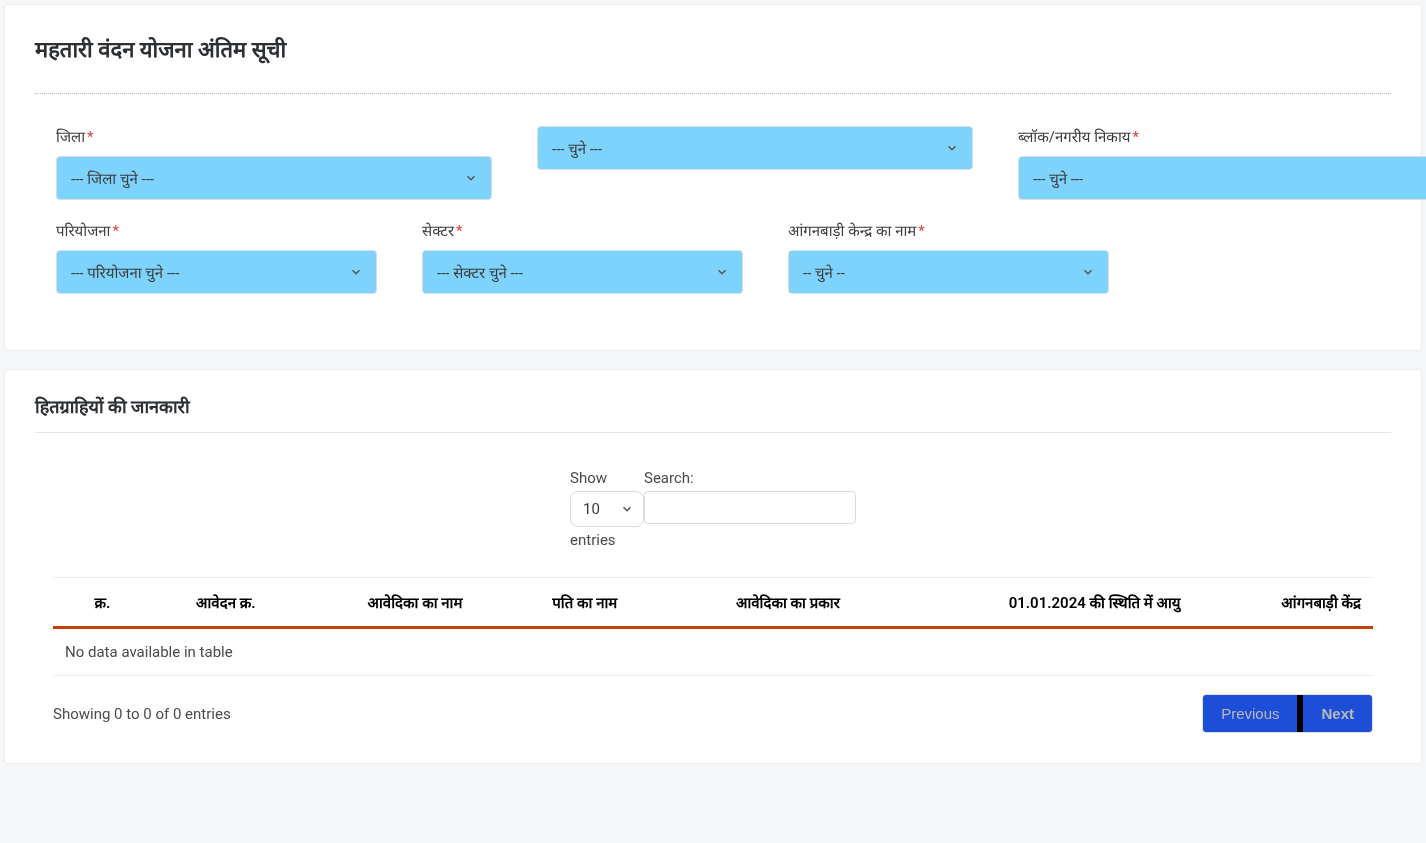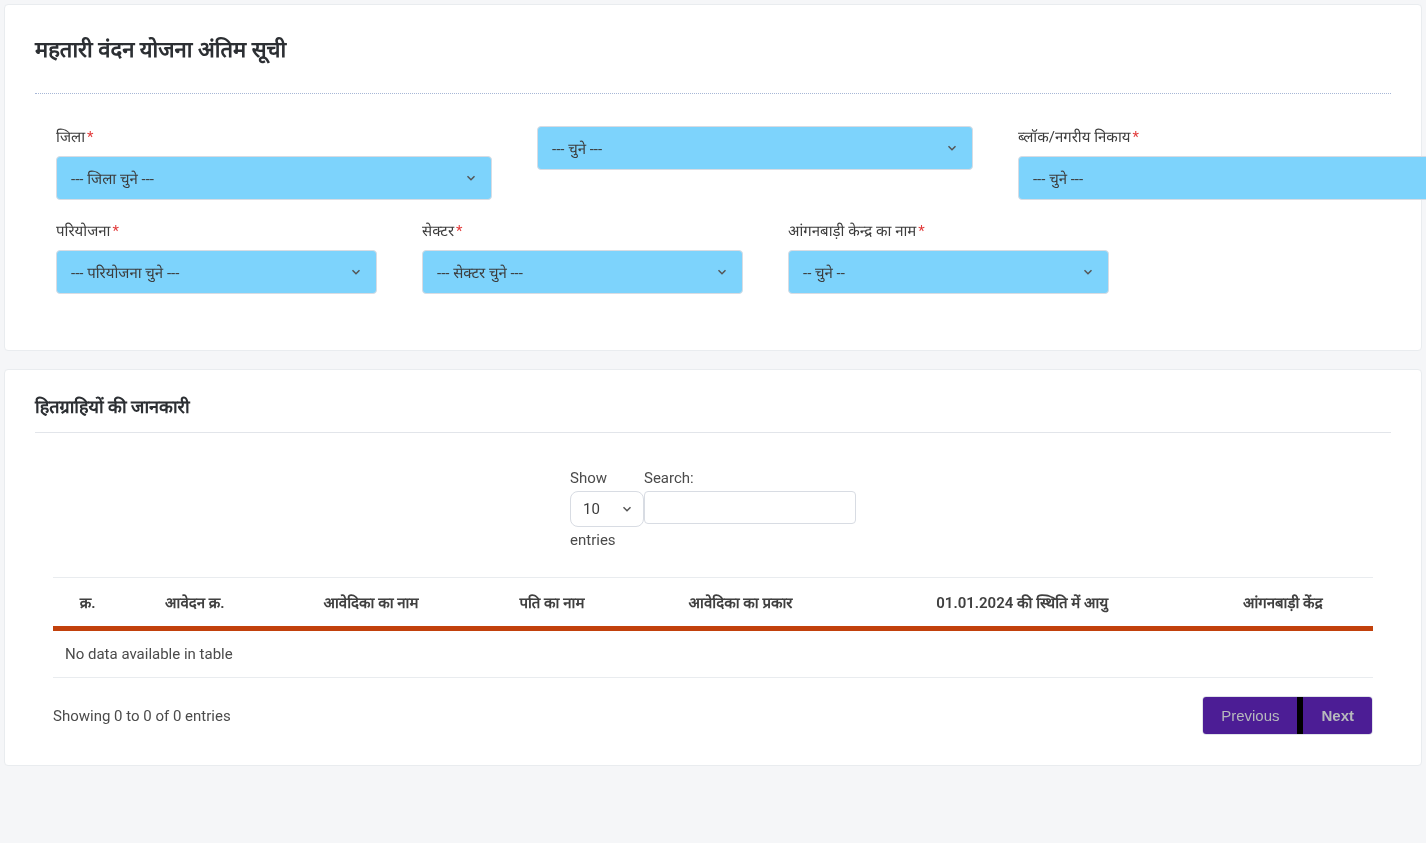--- a/index.html
+++ b/index.html
@@ -137,26 +137,26 @@
   padding: 7px 10px;
   font-size: 15px;
   width: 212px;
 }
 .data-table {
   width: calc(100% - 36px);
   margin: 0 18px;
   border-collapse: collapse;
 }
 .data-table th {
-  text-align: center;
+  text-align: right;
   font-weight: 600;
-  color: #404040;
+  color: #000000;
   padding: 14px 12px;
   border-top: 1px solid #e9ecef;
-  border-bottom: 5px solid #c2410c;
+  border-bottom: 3px solid #c2410c;
   font-size: 15px;
 }
 .data-table td {
   padding: 14px 12px;
   border-bottom: 1px solid #e9ecef;
   color: #4b4b4b;
 }
 .table-footer {
   display: flex;
   justify-content: space-between;
@@ -164,21 +164,21 @@
   padding: 18px 18px 0 18px;
   color: #4b4b4b;
 }
 .pager {
   display: flex;
   border: 1px solid #e0e3e9;
   border-radius: 4px;
   overflow: hidden;
 }
 .pager button {
-  background: #4c1d95;
+  background: #1d4ed8;
   border: none;
   padding: 10px 18px;
   font-size: 15px;
   color: #b7b9bd;
   cursor: not-allowed;
 }
 .pager button + button {
   border-left: 6px solid #000000;
   font-weight: bold;
 }

